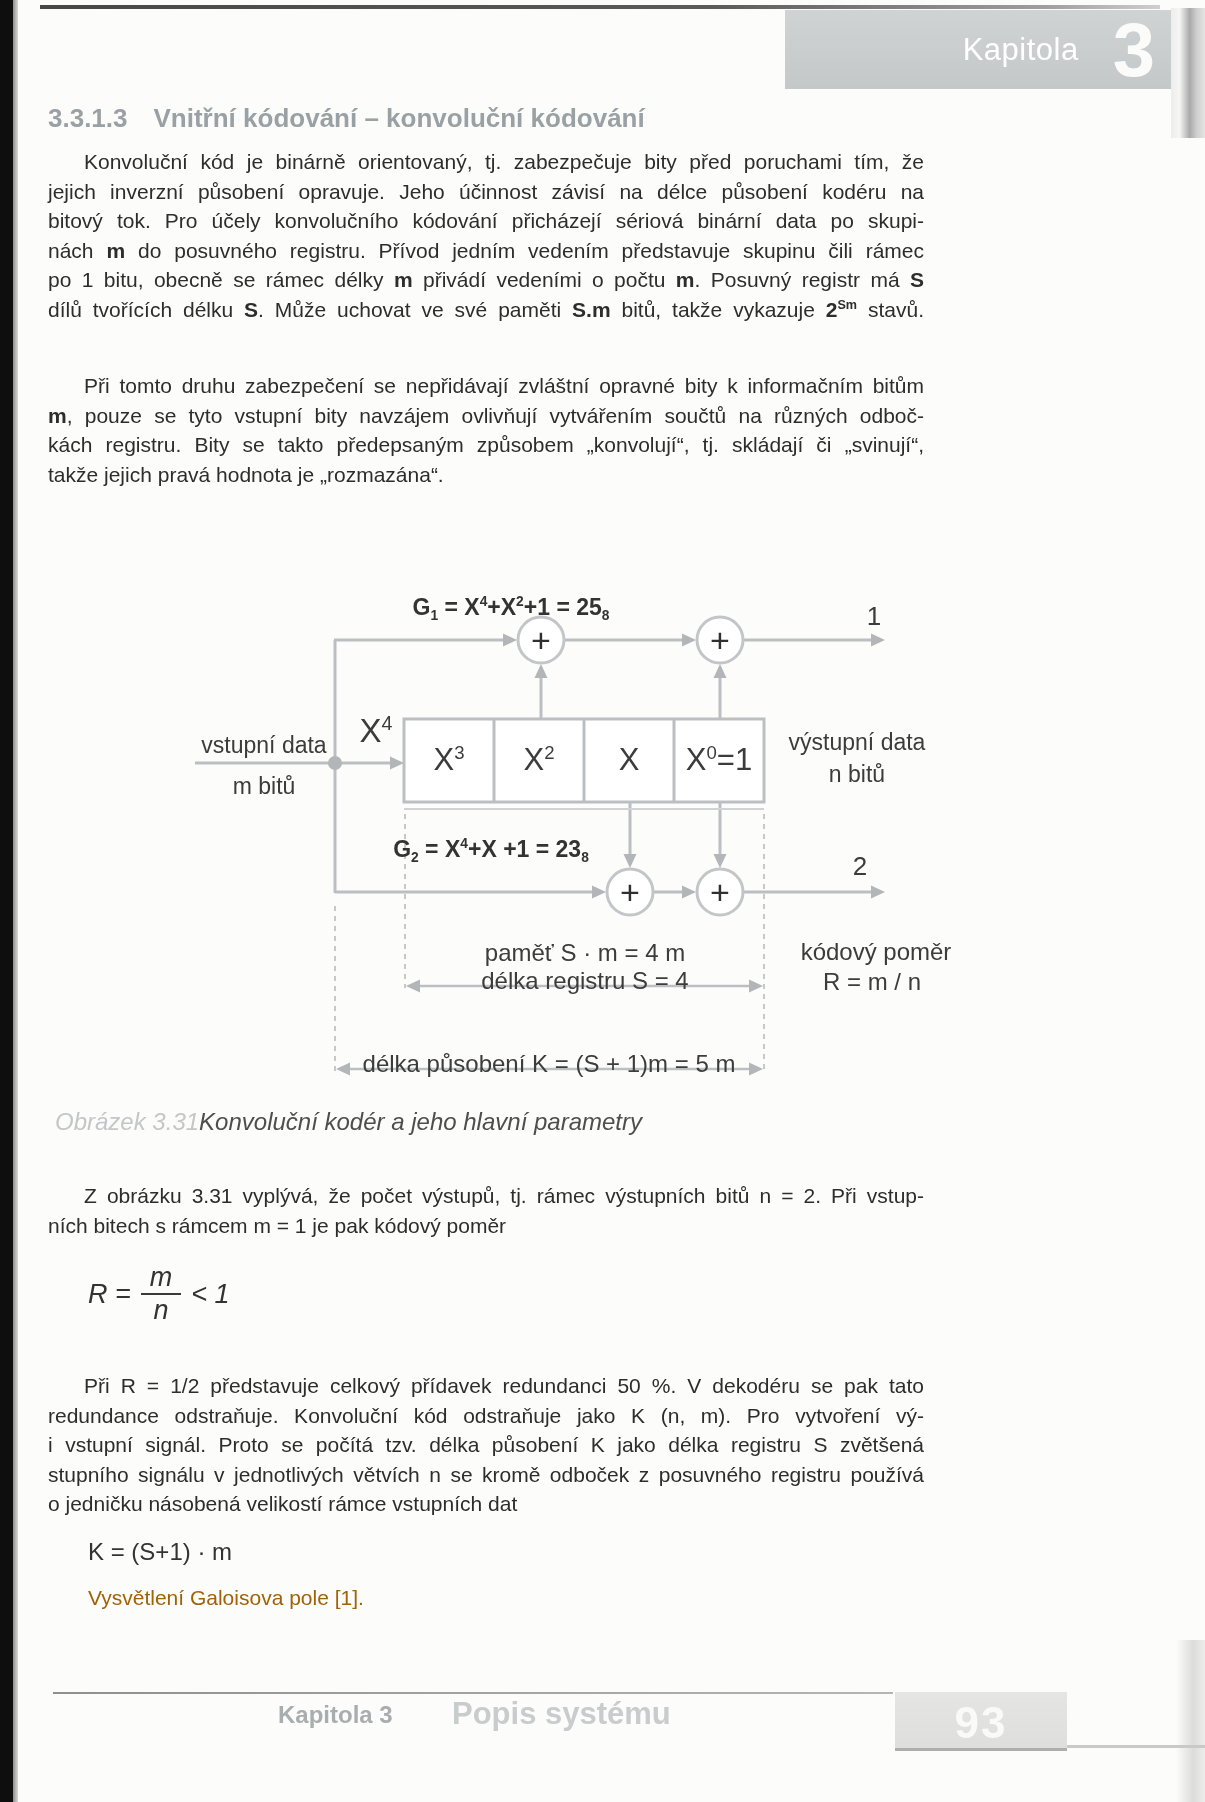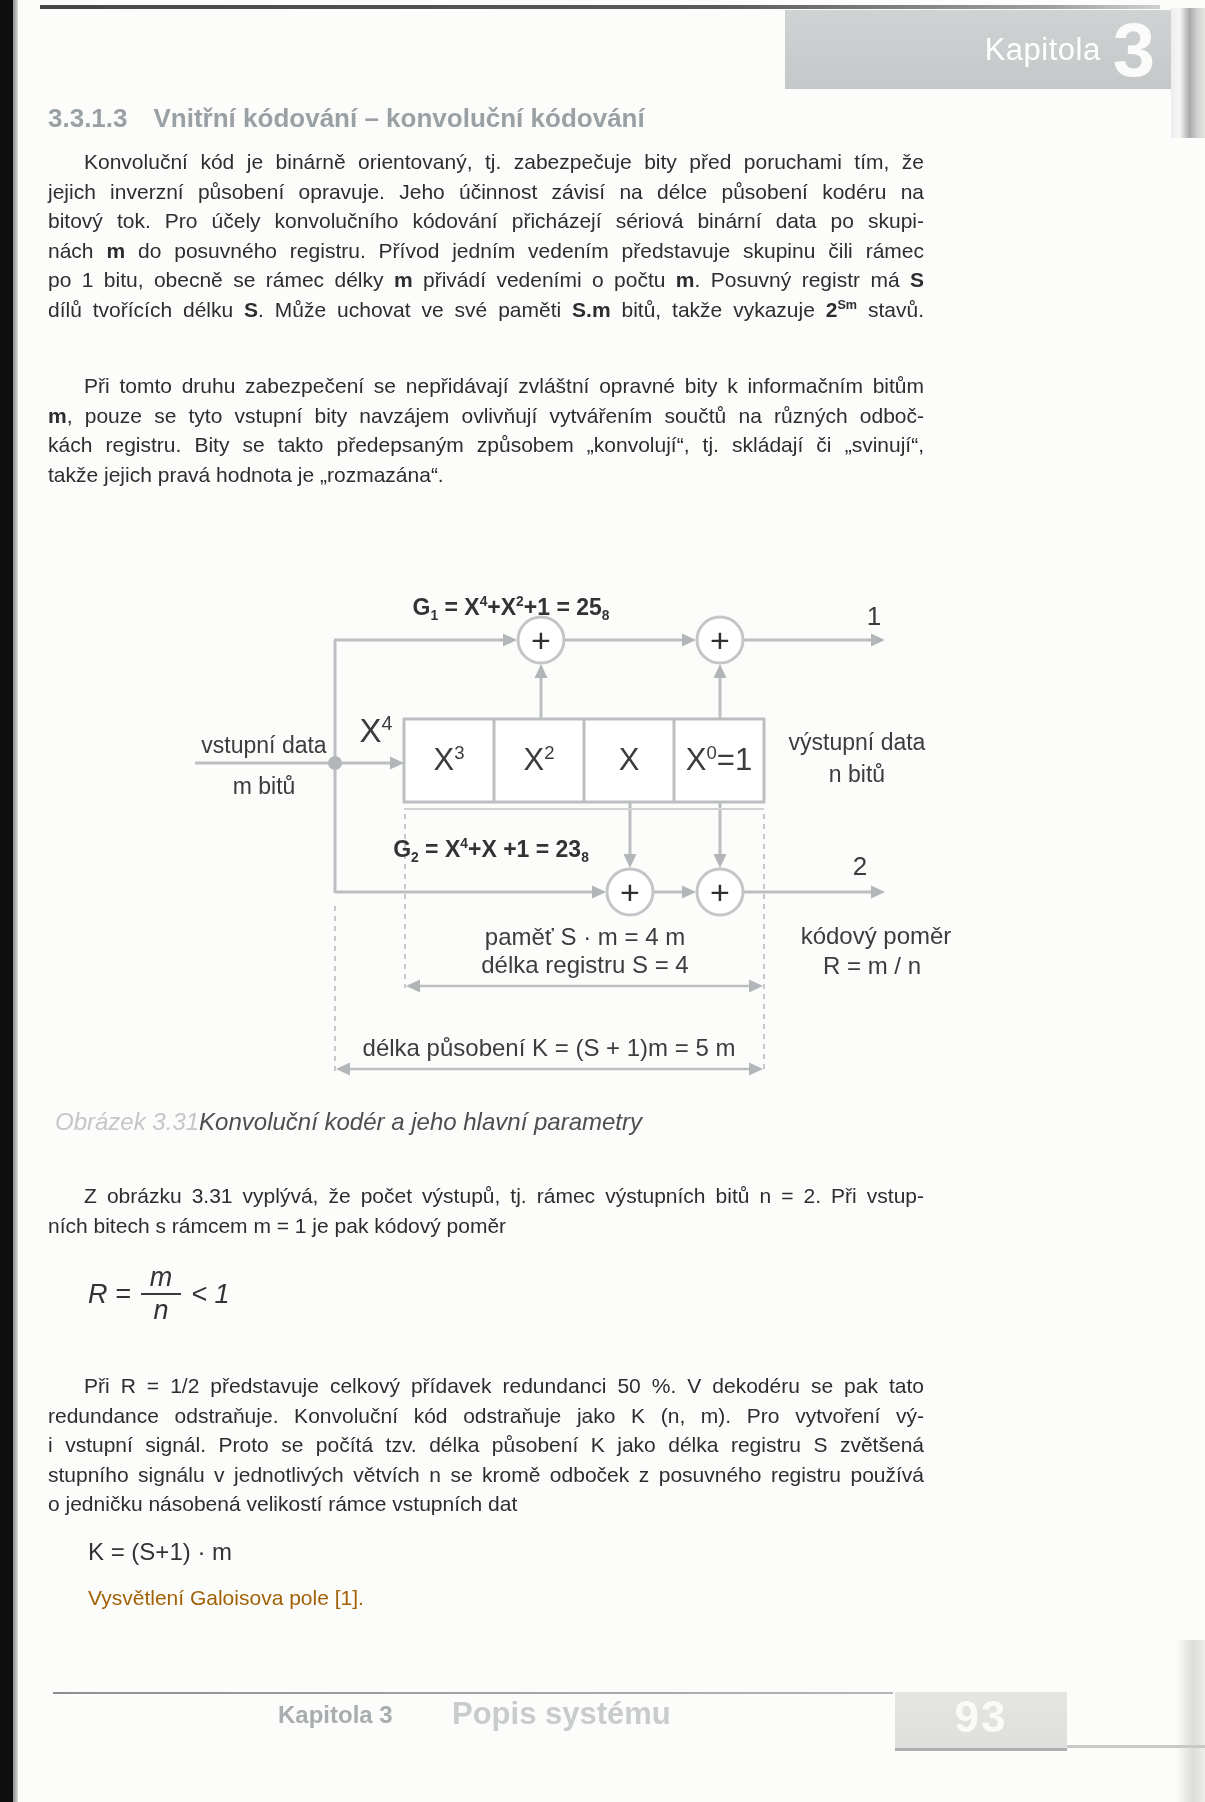--- a/index.html
+++ b/index.html
@@ -11,42 +11,42 @@
               background:linear-gradient(90deg,#8f8f8f,#d8d8d6);}
   .edge-top{position:absolute;left:40px;top:5px;width:1120px;height:4px;
             background:linear-gradient(90deg,#474747,#5a5a5a 60%,#9f9f9f 90%,#cfcfcf);}
   .edge-right-top{position:absolute;left:1171px;top:8px;width:34px;height:130px;
             background:linear-gradient(90deg,#ededed,#f6f6f5 25%,#a9a9a9 55%,#cecece 75%,#e4e4e2);}
   .edge-right-bottom{position:absolute;left:1176px;top:1640px;width:29px;height:162px;
             background:linear-gradient(90deg,#fcfcfb,#dcdcda 60%,#ededeb);}
   
   .chapter-tab{position:absolute;left:785px;top:10px;width:386px;height:79px;
                background:linear-gradient(180deg,#d0d3d4,#c5c8c9);
-               display:flex;align-items:center;justify-content:flex-end;gap:12px;padding-right:16px;box-sizing:border-box;}
+               display:flex;align-items:center;justify-content:flex-end;gap:34px;padding-right:16px;box-sizing:border-box;}
   .chapter-tab .word{color:#ffffff;font-size:31px;letter-spacing:.5px;}
   .chapter-tab .num{color:#fbfbfa;font-size:76px;font-weight:bold;line-height:70px;}
   
   .heading{position:absolute;left:48px;top:103px;display:flex;gap:26px;
            font-size:26px;font-weight:bold;color:#9aa1a5;}
   
   .para{position:absolute;left:48px;width:876px;font-size:21px;line-height:29.5px;color:#2d2d2d;}
   .jline{text-align:justify;text-align-last:justify;white-space:normal;}
   .jline.last{text-align-last:left;}
   .jline.ind{text-indent:36px;}
   .b{font-weight:bold;}
   sup{font-size:60%;line-height:0;} sub{font-size:60%;line-height:0;}
   
   .fig-label{position:absolute;transform:translate(-50%,-50%);white-space:nowrap;
              color:#3c3c3c;font-size:23px;}
   .fig-bold{font-weight:bold;color:#333;}
   .fig-big{font-size:31px;}
   .fig-x4{font-size:33px;}
   .fig-out{font-size:26px;}
   .fig-plus{font-size:34px;color:#2f2f2f;}
-  .fig-dim{font-size:24px;}
+  .fig-dim{font-size:24px;margin-top:16px;}
   .figure-svg{position:absolute;left:180px;top:590px;}
   
   .caption{position:absolute;left:55px;top:1108px;display:flex;gap:0;
            font-style:italic;font-size:24px;}
   .caption .pre{color:#c4c6c7;}
   .caption .txt{color:#4e4e4e;}
   
   .formula-r{position:absolute;left:88px;top:1262px;display:flex;align-items:center;gap:10px;
              font-style:italic;font-size:27px;color:#333;}
   .formula-r .frac{display:inline-flex;flex-direction:column;align-items:center;line-height:1.15;}
@@ -55,21 +55,21 @@
   .formula-k{position:absolute;left:88px;top:1538px;font-size:24px;color:#333;}
   .galois{position:absolute;left:88px;top:1586px;font-size:21px;color:#a16207;}
   
   .footer-rule{position:absolute;left:53px;top:1692px;width:840px;height:2px;
                background:linear-gradient(90deg,#8f8f8f,#b5b5b5);}
   .footer-chapter{position:absolute;left:278px;top:1701px;font-size:24px;font-weight:bold;color:#a8adaf;}
   .footer-section{position:absolute;left:452px;top:1696px;font-size:31px;font-weight:bold;color:#c9cccd;}
   .page-number-box{position:absolute;left:895px;top:1692px;width:172px;height:56px;
                    background:linear-gradient(180deg,#e5e5e4,#dededd);
                    border-bottom:3px solid #aeaeae;
-                   display:flex;align-items:flex-start;justify-content:center;}
+                   display:flex;align-items:flex-end;justify-content:center;}
   .page-number-box .pn{color:#fafaf9;font-size:44px;font-weight:bold;letter-spacing:2px;}
   .footer-shadow{position:absolute;left:1067px;top:1745px;width:138px;height:3px;background:#c9c9c7;}
 </style>
 </head>
 <body>
 
 <div class="page">
 
   <div class="edge-left"></div>
   <div class="edge-left2"></div>

